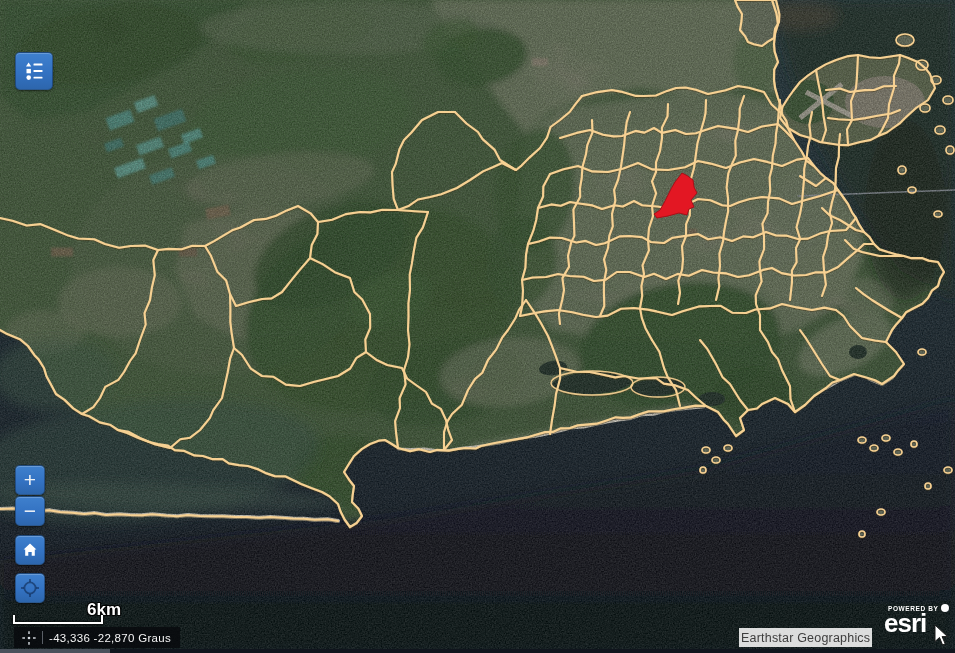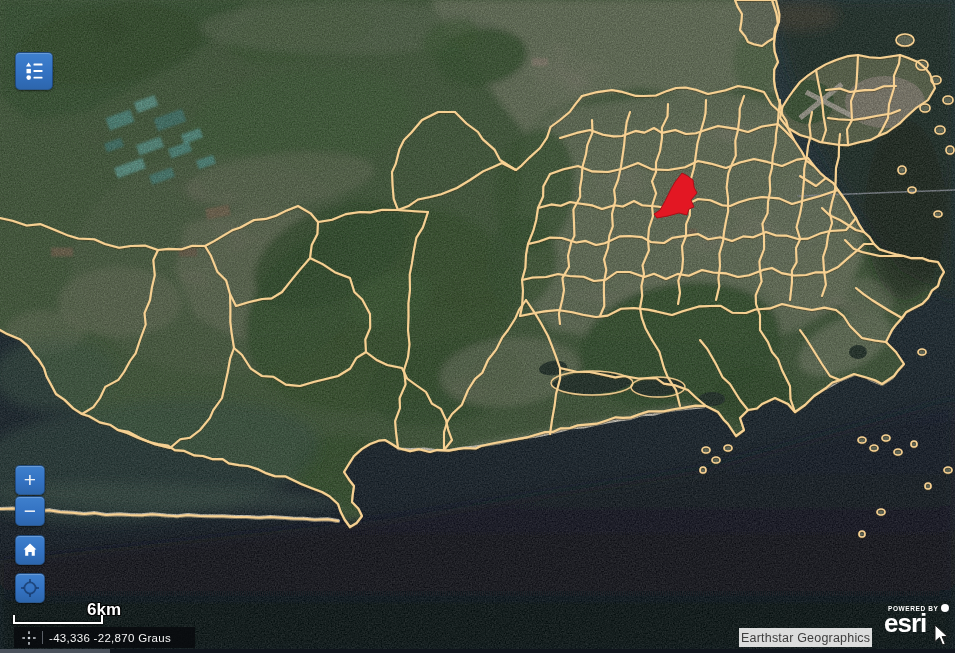--- a/index.html
+++ b/index.html
@@ -22,21 +22,21 @@
   
   .scalebar{position:absolute;left:13px;top:600px;width:110px;}
   .scale-label{position:absolute;left:74px;top:0;color:var(--scalebar);font-size:17px;font-weight:bold;
       text-shadow:-1px -1px 0 rgba(0,0,0,.85),1px -1px 0 rgba(0,0,0,.85),-1px 1px 0 rgba(0,0,0,.85),1px 1px 0 rgba(0,0,0,.85);}
   .scale-line{position:absolute;left:0;top:15px;width:86px;height:7px;
       border:2px solid var(--scalebar);border-top:none;
       filter:drop-shadow(0 0 1px rgba(0,0,0,.9)) drop-shadow(0 1px 1px rgba(0,0,0,.5));}
 
   
   .coords{position:absolute;left:14px;top:627px;height:21px;display:inline-flex;align-items:center;
-      background:var(--coord_bg);padding:0 24px 0 4px;}
+      background:var(--coord_bg);padding:0 9px 0 4px;}
   .xh{display:inline-flex;align-items:center;justify-content:center;width:22px;height:21px;cursor:pointer;}
   .coord-sep{width:1px;height:13px;background:#5a5f66;margin:0 6px 0 2px;}
   .coord-val{color:var(--coord_text);font-size:11.5px;letter-spacing:.3px;white-space:nowrap;}
 
   
   .attr{position:absolute;left:739px;top:628px;height:19px;display:flex;align-items:center;
       background:var(--attribution_bg);padding:0 2px;}
   .attr span{color:var(--attribution_text);font-size:12.5px;letter-spacing:.2px;white-space:nowrap;}
 
   

